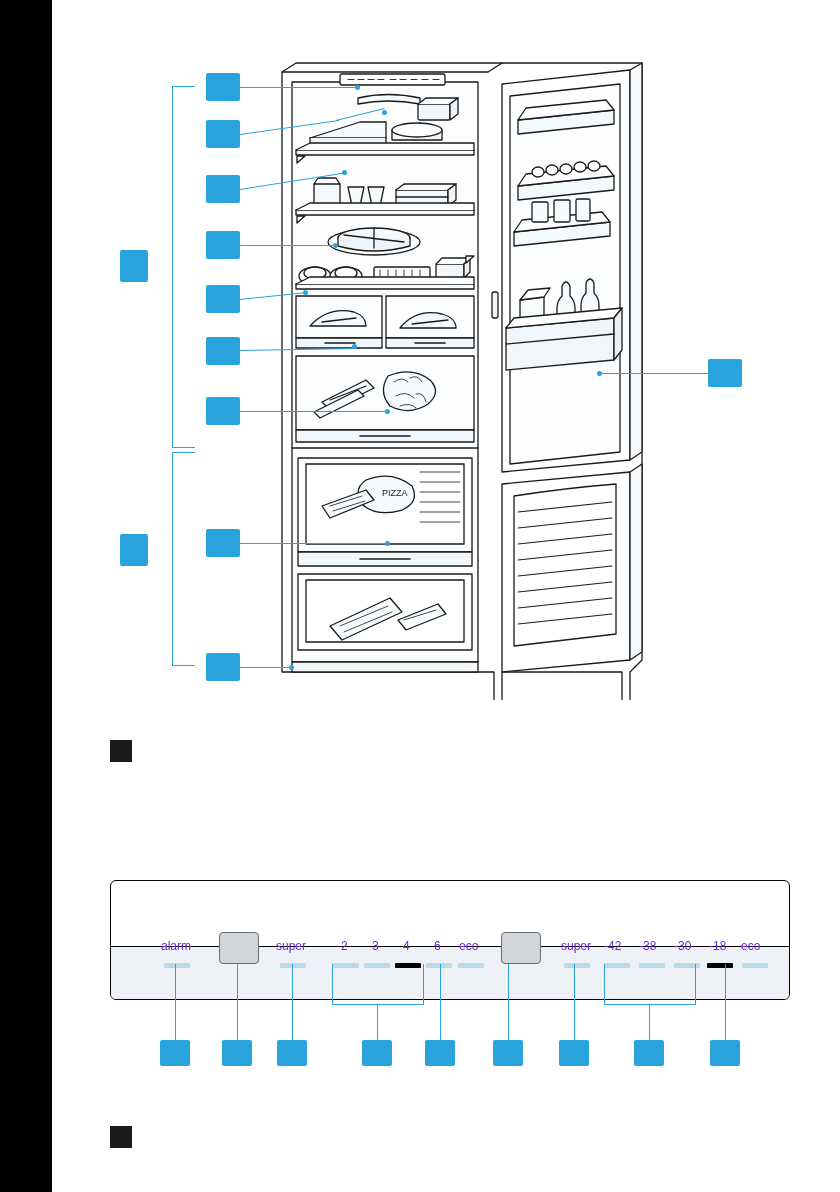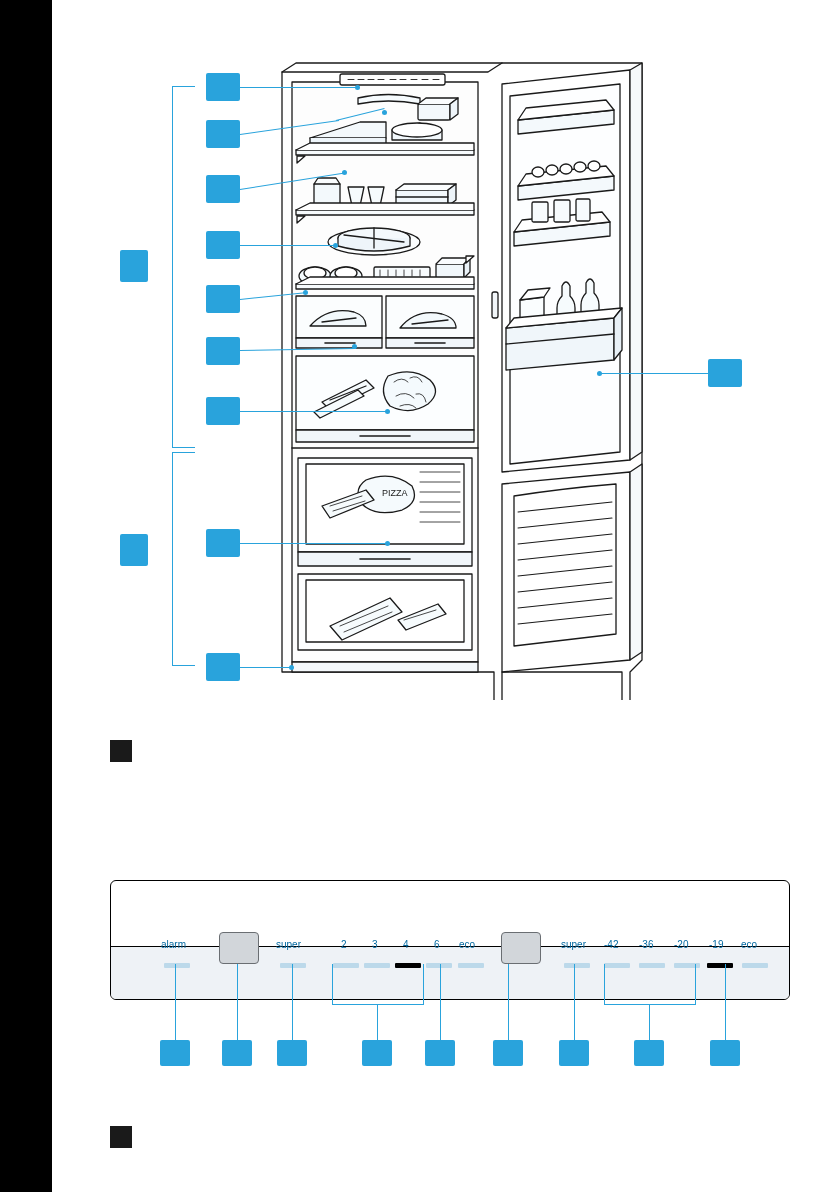--- a/index.html
+++ b/index.html
@@ -100,22 +100,22 @@
     position: absolute;
     left: 0;
     right: 0;
     bottom: 0;
     height: 52px;
     background: #eef2f6;
     border-top: 1.2px solid #000;
   }
   .panel-label {
     position: absolute;
-    font-size: 10px;
-    color: #0369a1;
+    font-size: 12px;
+    color: #6d28d9;
     white-space: nowrap;
   }
   .led {
     position: absolute;
     height: 5px;
     background: #bcd9ea;
     border-radius: 1px;
   }
   .led.active {
     background: #000000;
@@ -429,27 +429,27 @@
   <div class="led" style="left:347px; top:82px; width:26px;"></div>
 
   <div class="panel-btn" style="left:390px; top:51px;"></div>
 
   <div class="panel-label" style="left:450px; top:58px;">super</div>
   <div class="led" style="left:453px; top:82px; width:26px;"></div>
 
   <div class="panel-label" style="left:493px; top:58px;">-42</div>
   <div class="led" style="left:493px; top:82px; width:26px;"></div>
 
-  <div class="panel-label" style="left:528px; top:58px;">-36</div>
+  <div class="panel-label" style="left:528px; top:58px;">-38</div>
   <div class="led" style="left:528px; top:82px; width:26px;"></div>
 
-  <div class="panel-label" style="left:563px; top:58px;">-20</div>
+  <div class="panel-label" style="left:563px; top:58px;">-30</div>
   <div class="led" style="left:563px; top:82px; width:26px;"></div>
 
-  <div class="panel-label" style="left:598px; top:58px;">-19</div>
+  <div class="panel-label" style="left:598px; top:58px;">-18</div>
   <div class="led active" style="left:596px; top:82px; width:26px;"></div>
 
   <div class="panel-label" style="left:630px; top:58px;">eco</div>
   <div class="led" style="left:631px; top:82px; width:26px;"></div>
 </div>
 
 <div class="panel-lead-v" style="left:175px; top:964px; height:76px;"></div>
 <div class="callout small" style="left:160px; top:1040px;"></div>
 
 <div class="panel-lead-v" style="left:237px; top:964px; height:76px;"></div>

